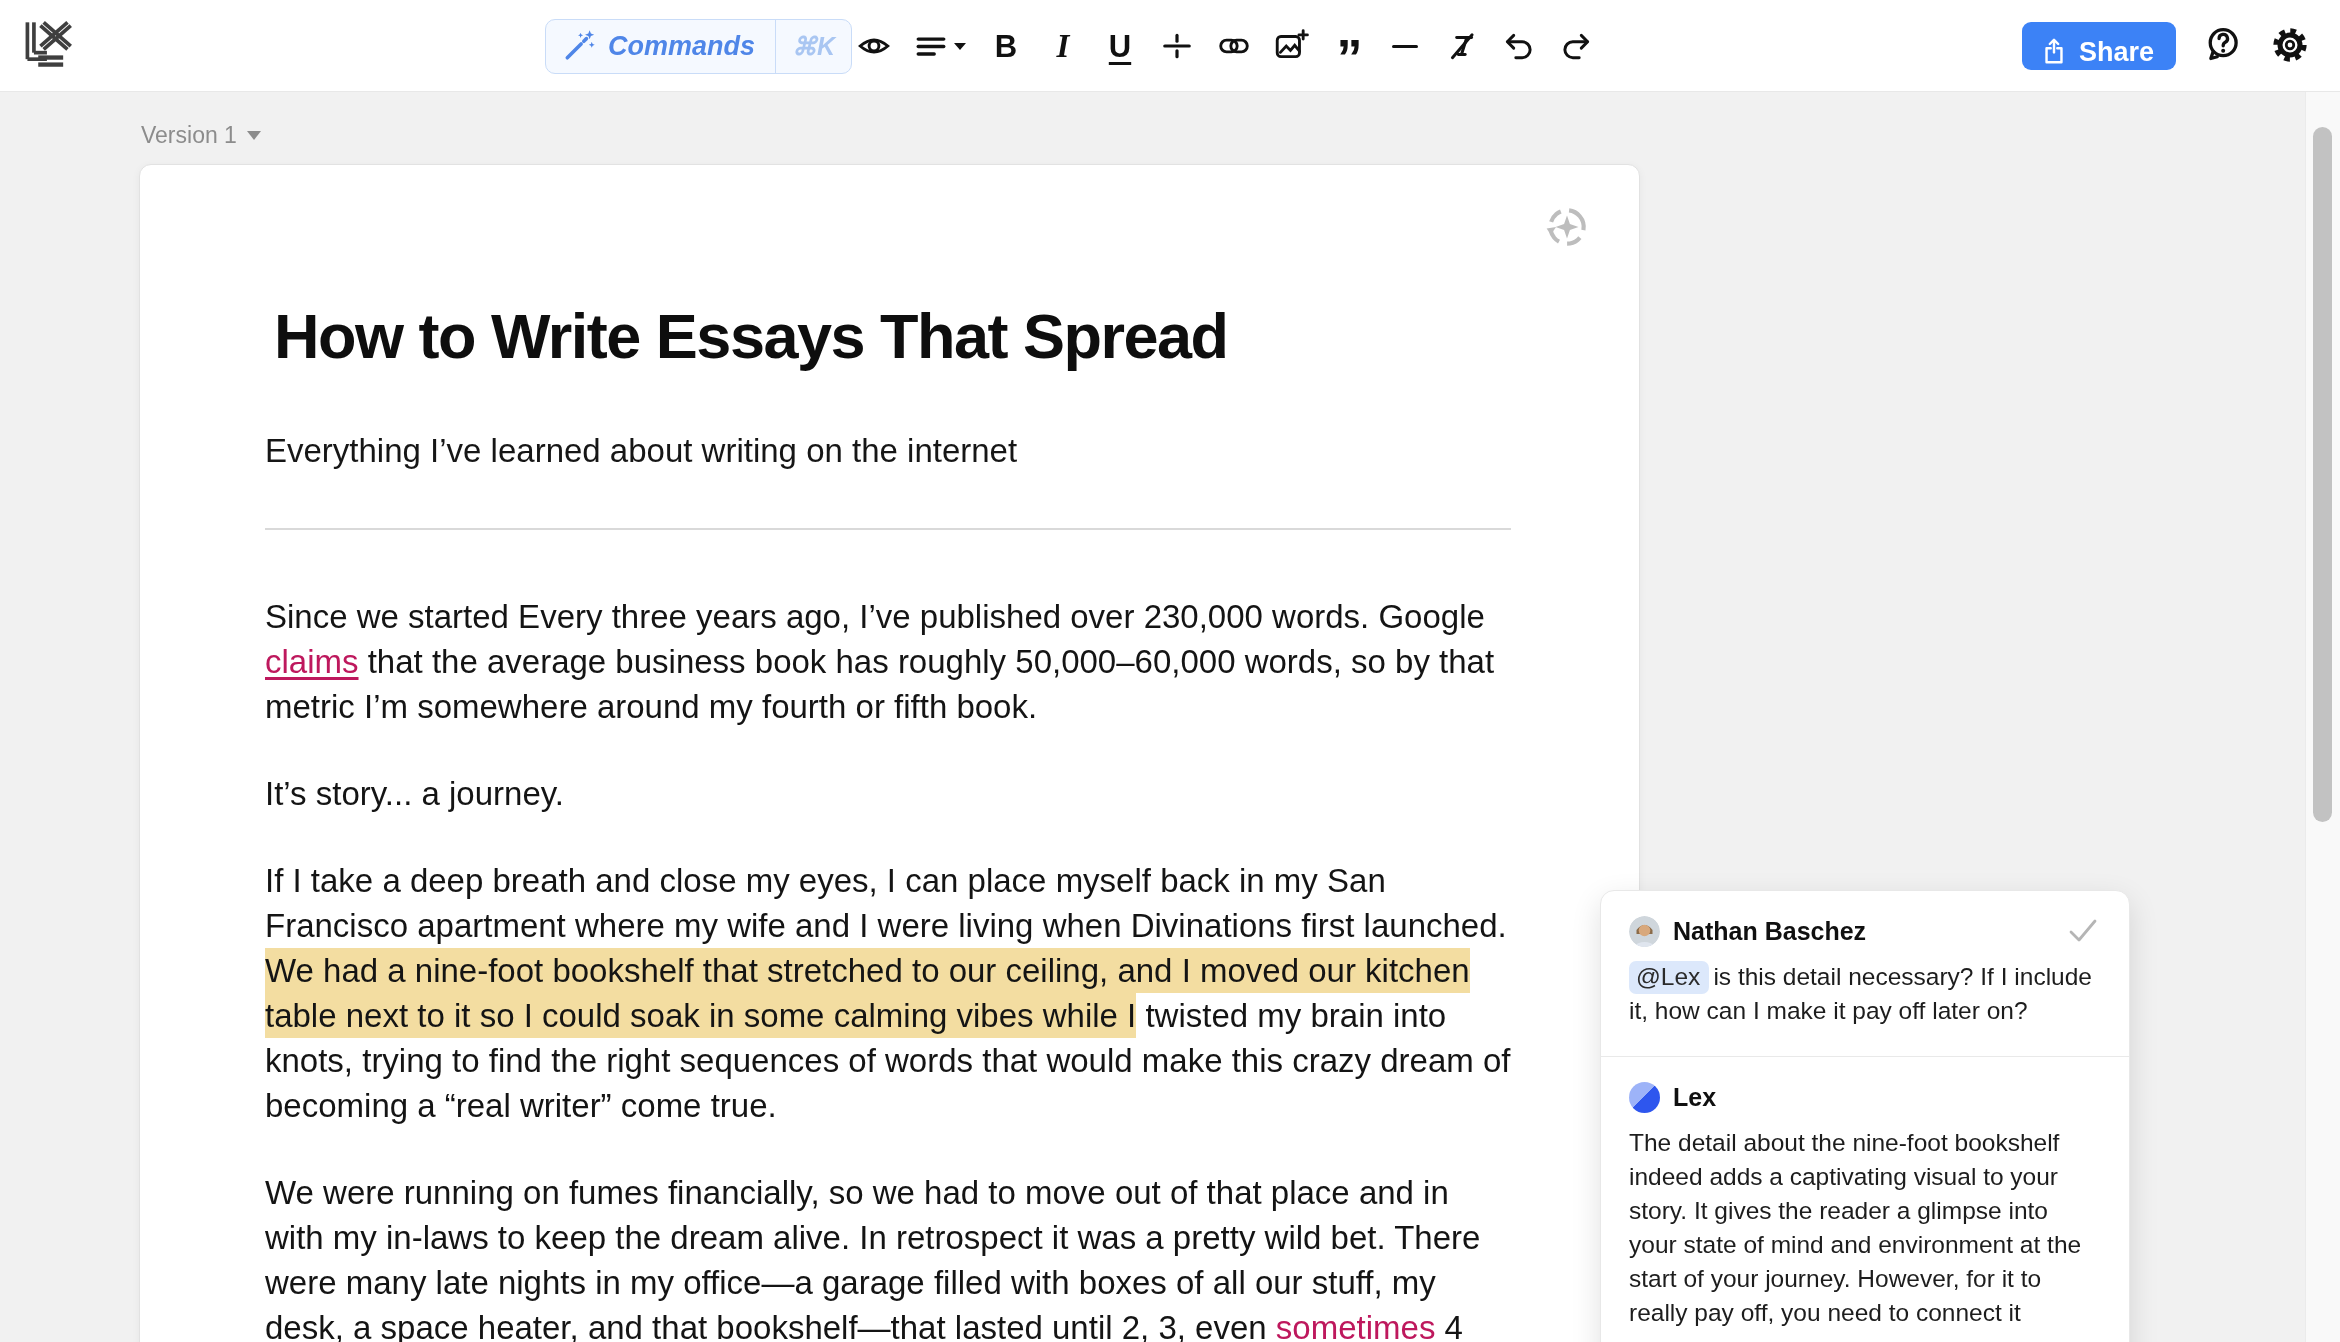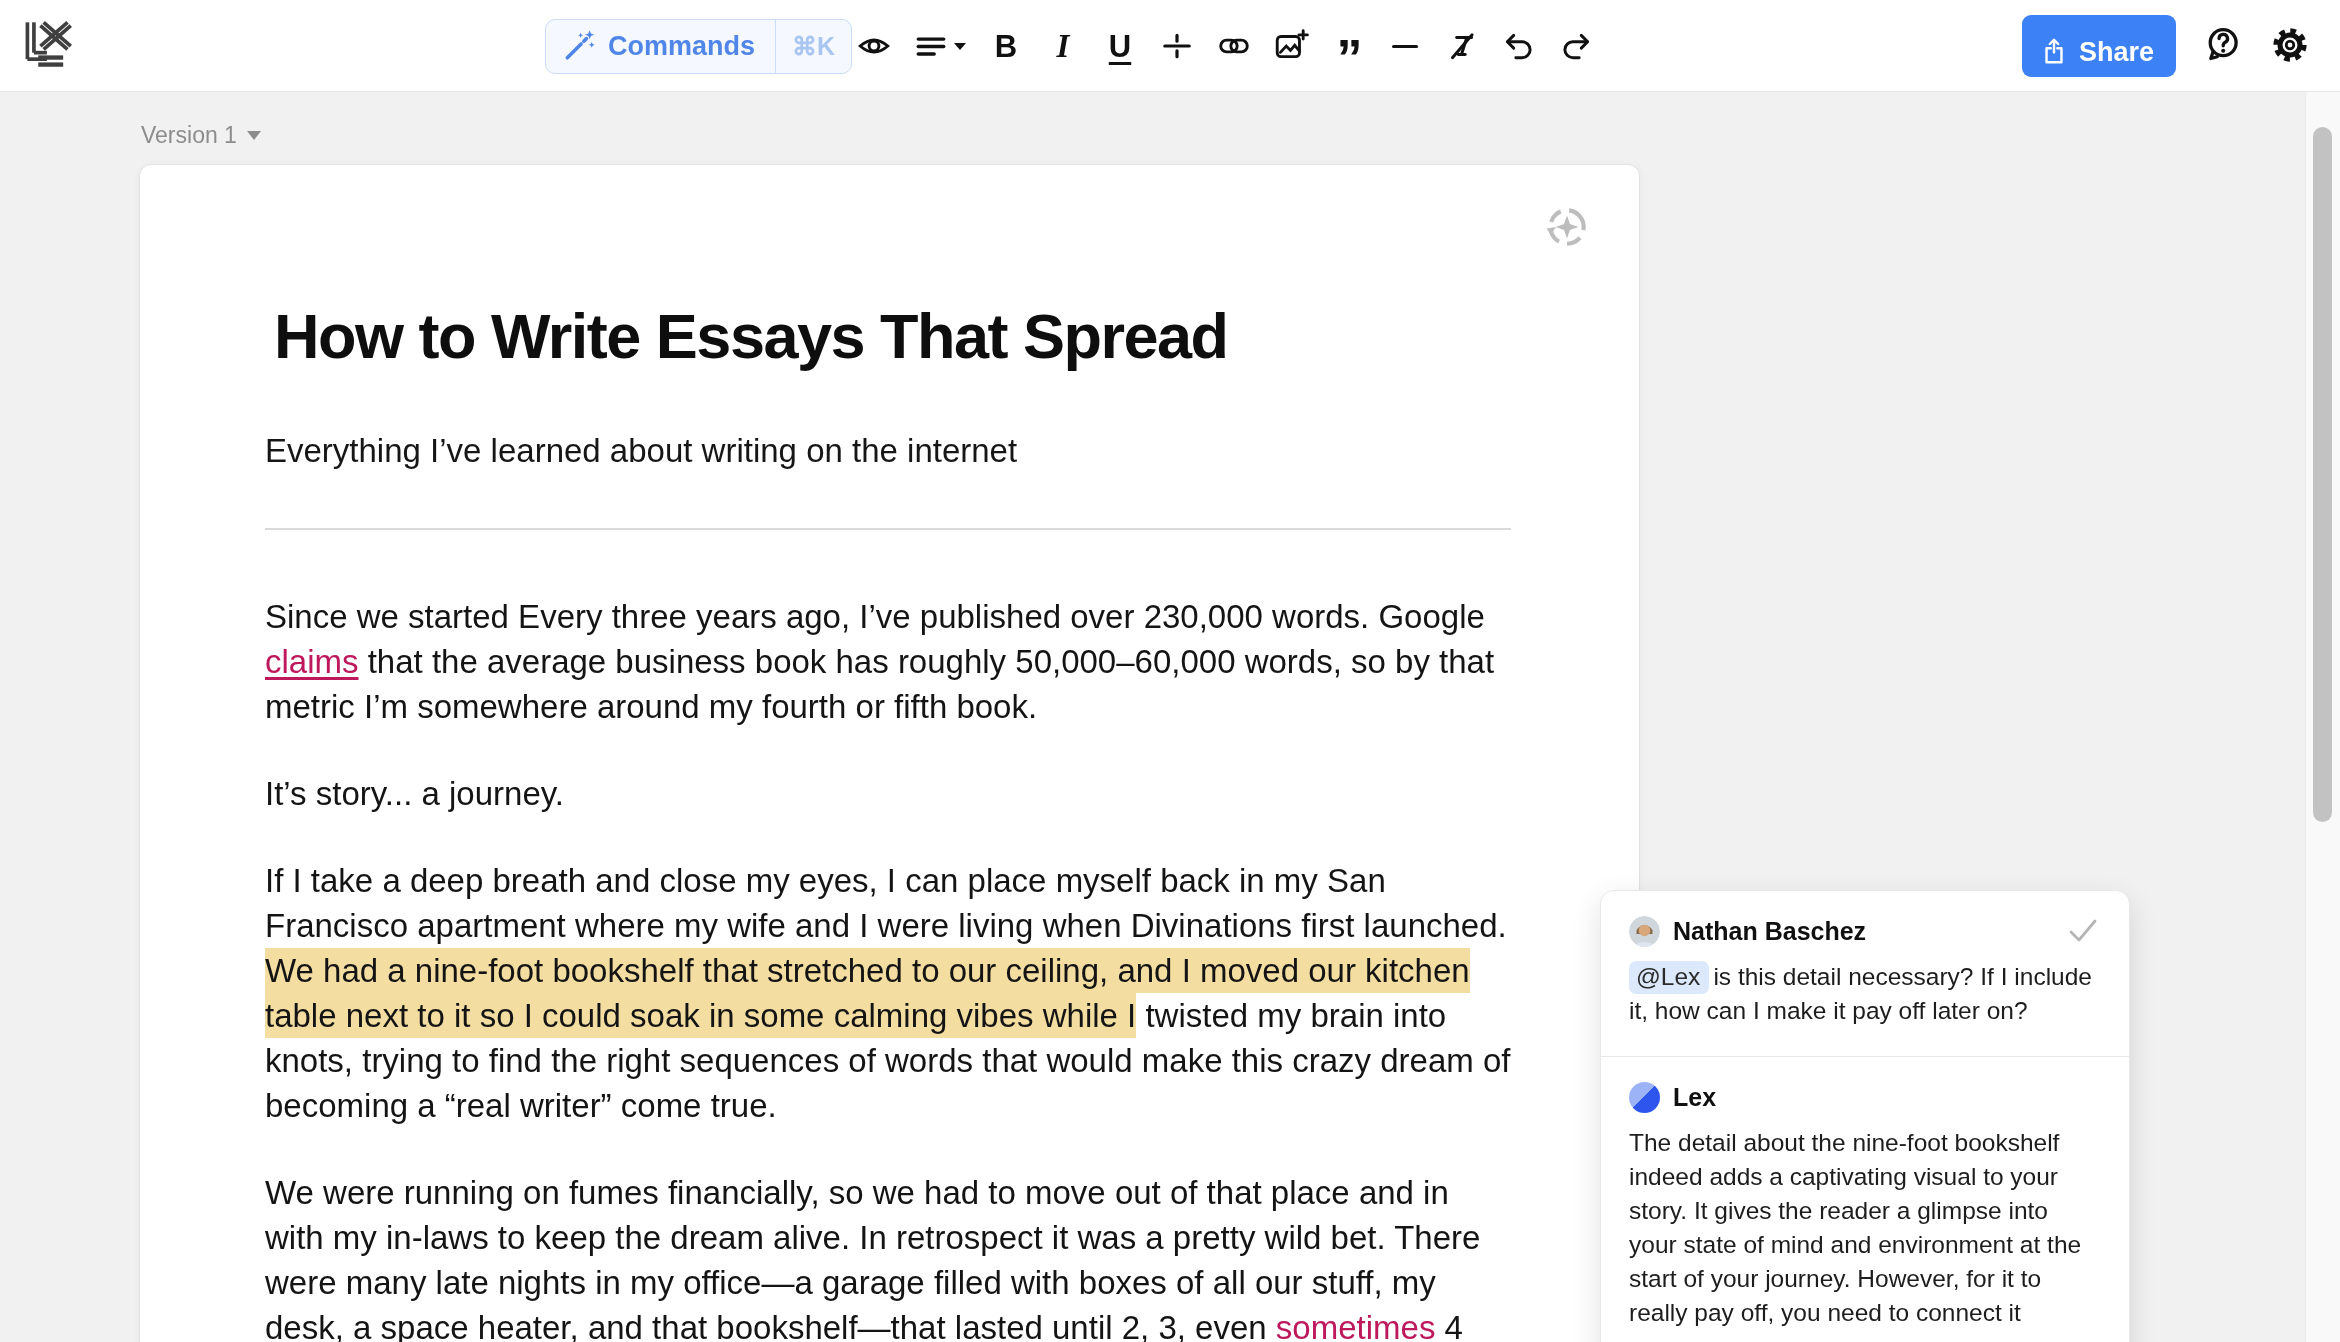--- a/index.html
+++ b/index.html
@@ -15,21 +15,21 @@
   .header {
     position:absolute; top:0; left:0; width:2340px; height:92px;
     background:#ffffff; border-bottom:1px solid #e8e8e8; z-index:30;
   }
   .logo { position:absolute; left:22px; top:18px; width:52px; height:52px; cursor:pointer; }
 
   .commands-btn {
     position:absolute; left:545px; top:19px; height:55px;
     display:flex; align-items:stretch;
     background:#f5f9ff; border:1.5px solid #c9dcf8; border-radius:10px;
-    cursor:pointer; overflow:hidden;
+    cursor:pointer; overflow:hidden;font-style:italic;
   }
   .commands-main { display:flex; align-items:center; gap:12px; padding:0 20px 0 16px; }
   .commands-label { color:#4f86e8; font-size:27px; font-weight:700; }
   .commands-kbd {
     display:flex; align-items:center; padding:0 16px;
     border-left:1.5px solid #c9dcf8; color:#a9c6f2; font-size:25px; font-weight:700;
   }
 
   .tool-row { position:absolute; left:852px; top:24px; display:flex; gap:13px; }
   .tool-btn {
@@ -39,21 +39,21 @@
   .tool-btn svg { display:block; }
   .glyph { font-size:31px; font-weight:700; color:#111; line-height:1; }
   .glyph.i { font-family:"Liberation Serif", serif; font-style:italic; font-weight:700; font-size:33px; }
   .glyph.u { text-decoration:underline; text-underline-offset:5px; }
   .glyph.q { font-size:52px; font-weight:700; letter-spacing:-3px; line-height:0.2; position:relative; top:12px; }
   .hr-glyph { width:26px; height:3px; background:#111; border-radius:2px; }
   .align-caret { margin-left:5px; }
 
   .header-right { position:absolute; right:28px; top:0; height:92px; display:flex; align-items:center; gap:24px; }
   .share-btn {
-    display:flex; align-items:center; gap:11px; height:62px; padding:12px 22px 0 18px;
+    display:flex; align-items:center; gap:11px; height:48px; padding:12px 22px 0 18px;
     background:#3c82f6; border:none; border-radius:9px; cursor:pointer;
   }
   .share-label { color:#ffffff; font-size:27px; font-weight:700; }
   .icon-plain { width:44px; height:44px; display:flex; align-items:center; justify-content:center; cursor:pointer; background:none; border:none; }
 
   
   .version {
     position:absolute; left:141px; top:122px; display:flex; align-items:center; gap:10px;
     color:#8c8c8c; font-size:23px; cursor:pointer; z-index:5;
   }

